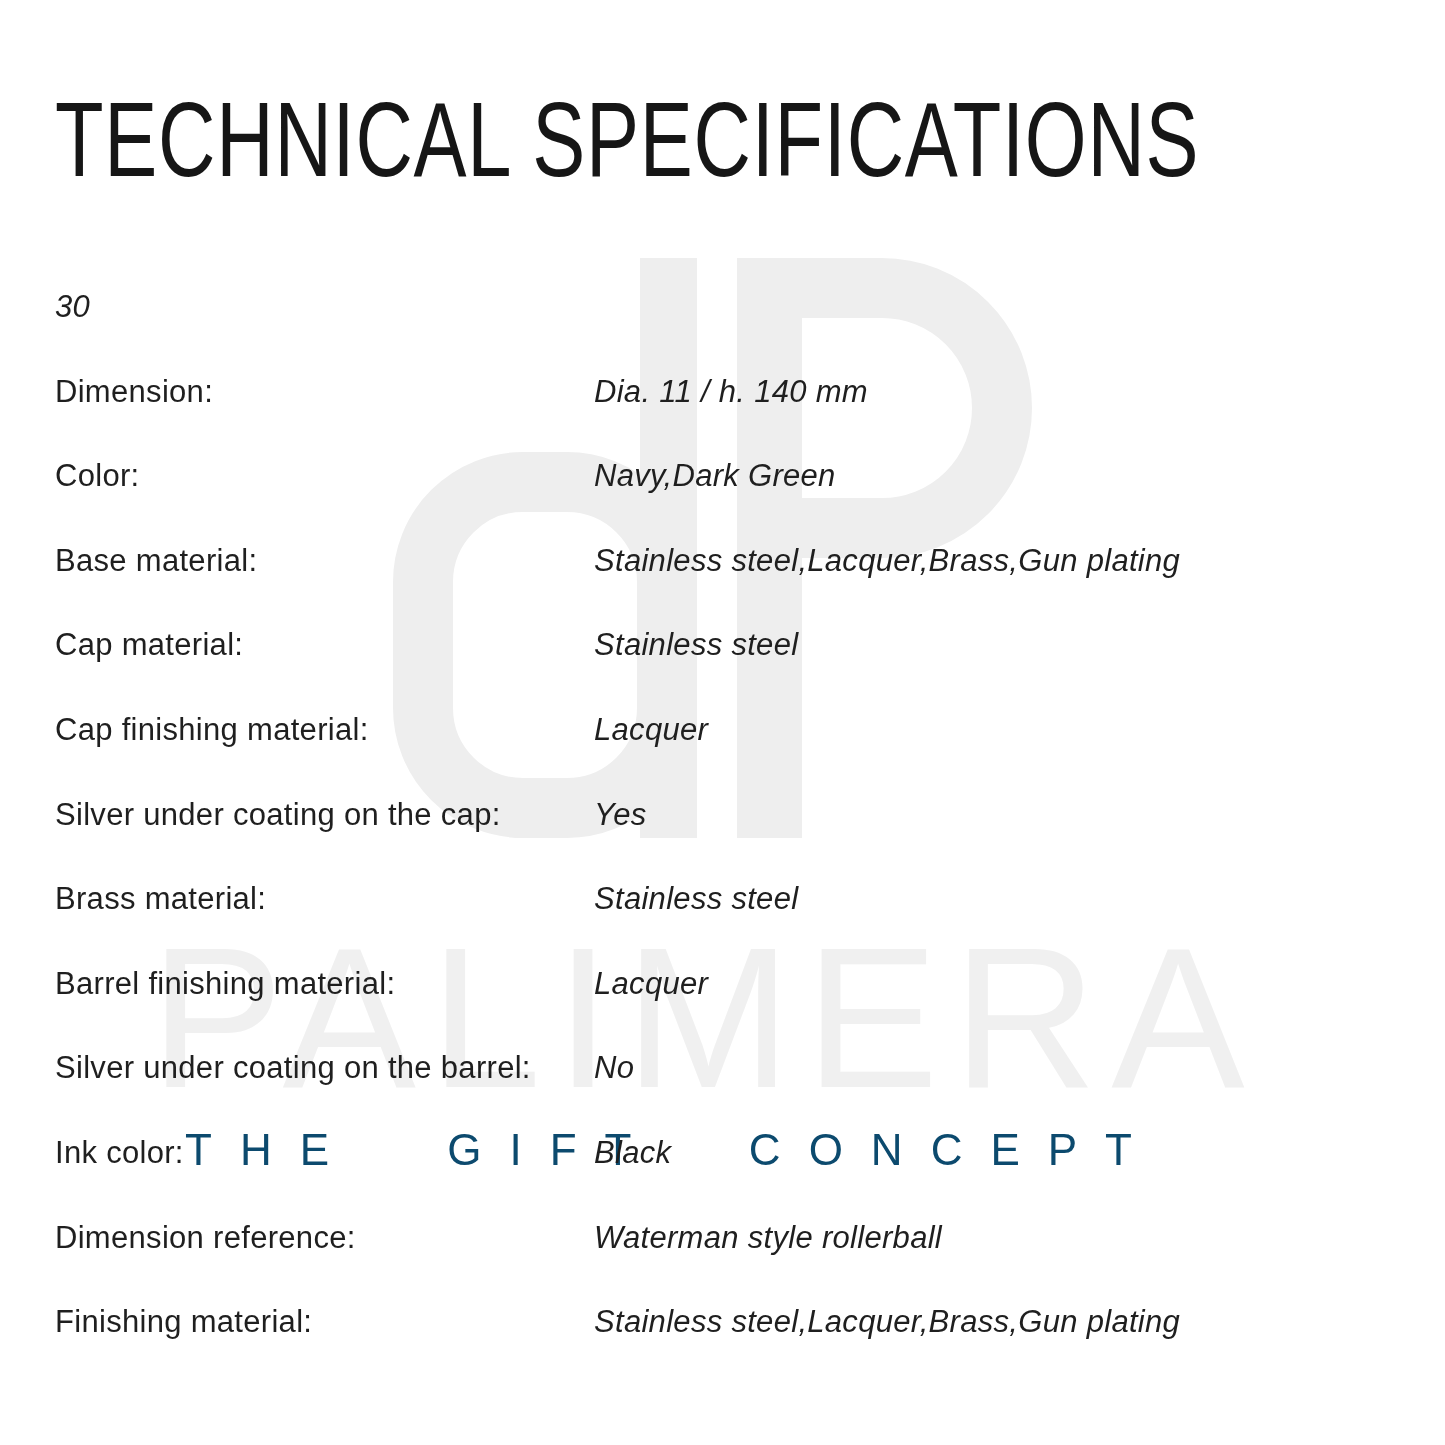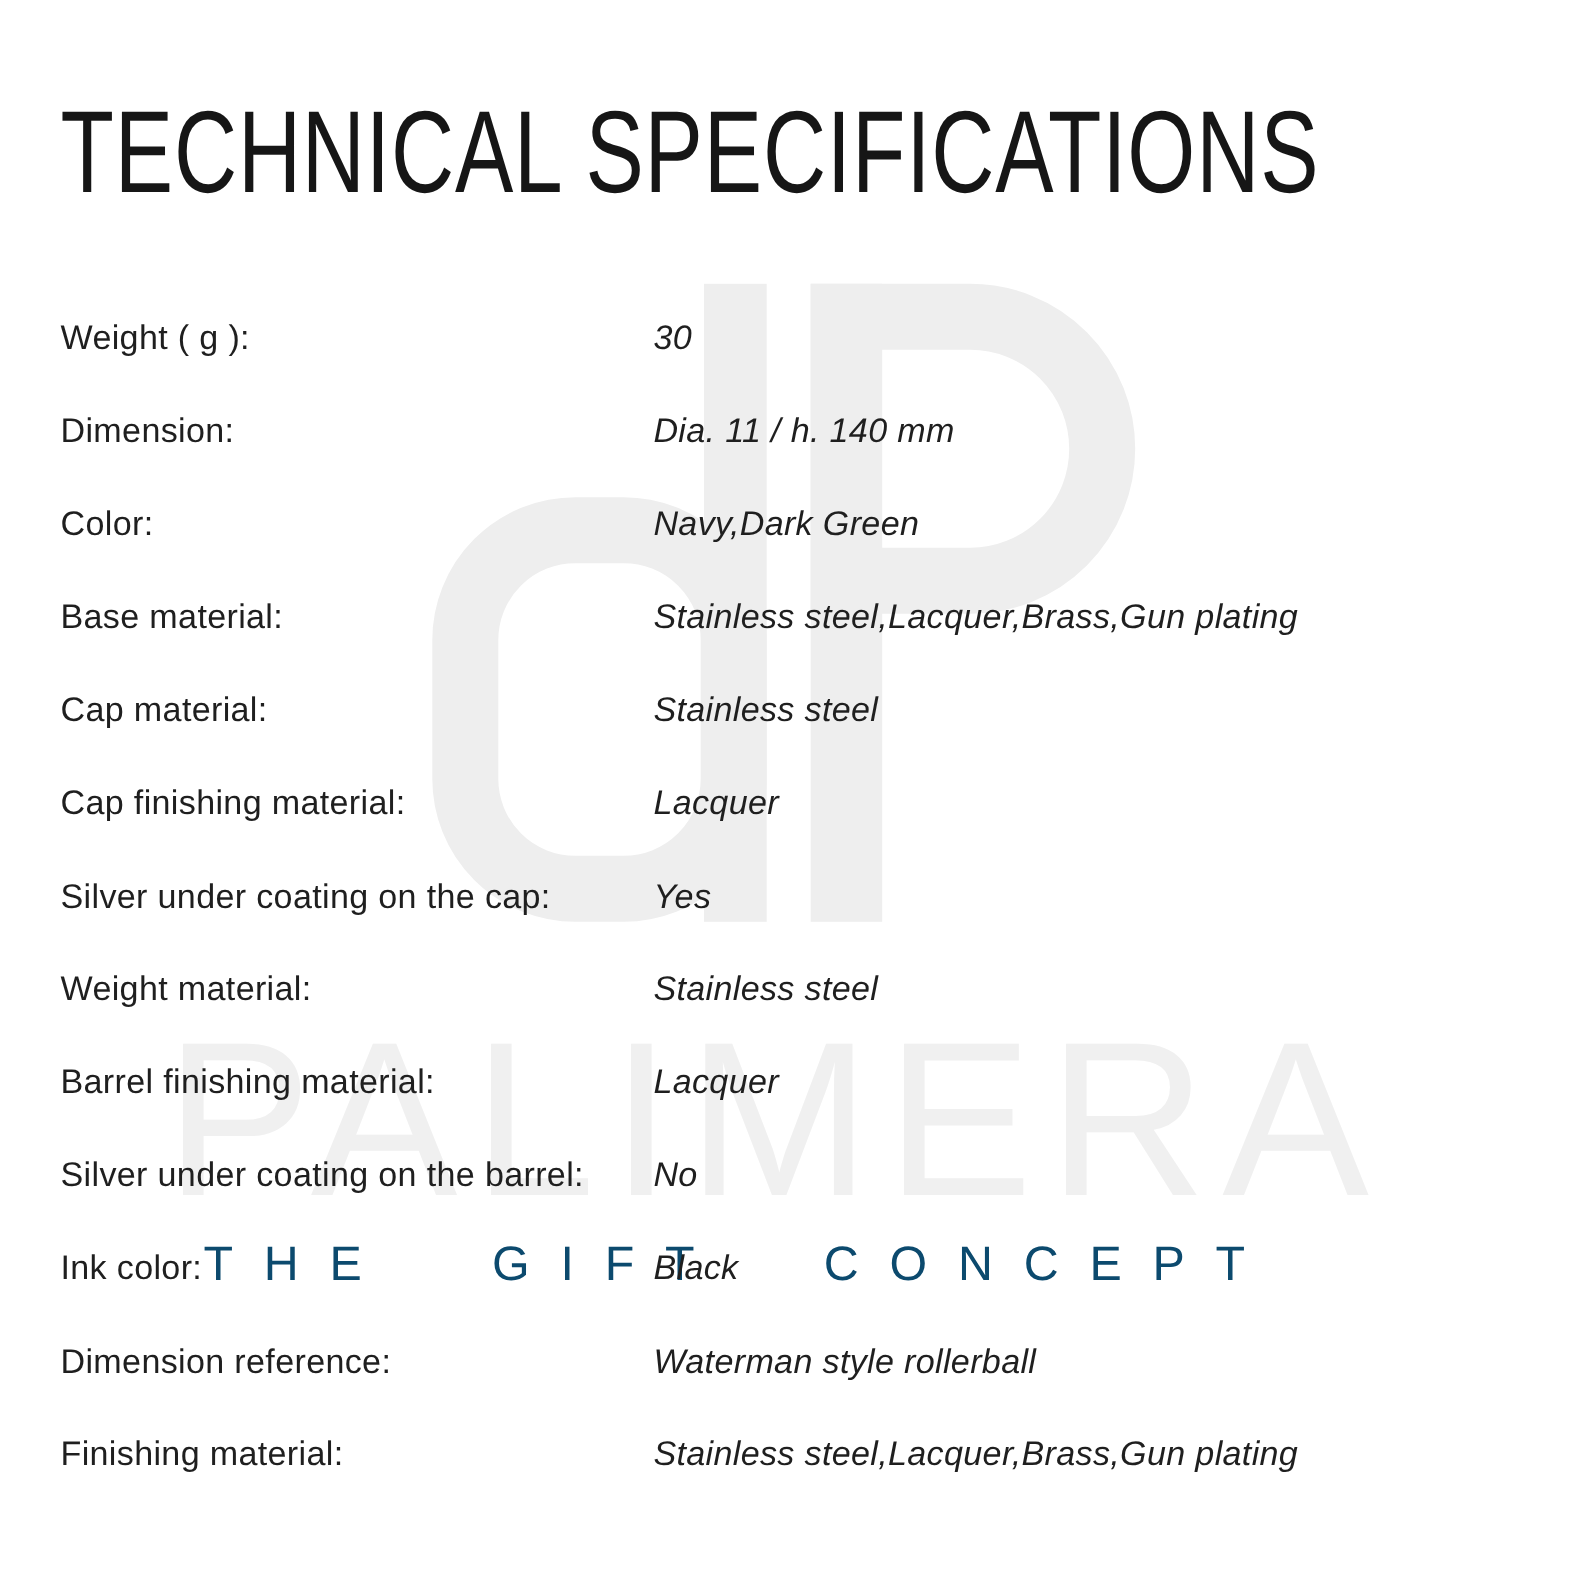--- a/index.html
+++ b/index.html
@@ -118,21 +118,20 @@
     </div>
     <div class="wm-name">PALIMERA</div>
     <div class="wm-tagline">THE GIFT CONCEPT</div>
   </div>
 
   <div class="content-layer">
     <div class="page-title">TECHNICAL SPECIFICATIONS</div>
 
     <div class="specs">
       <div class="spec-row">
-        <div class="spec-label">Weight ( g ):</div>
         <div class="spec-value">30</div>
       </div>
       <div class="spec-row">
         <div class="spec-label">Dimension:</div>
         <div class="spec-value">Dia. 11 / h. 140 mm</div>
       </div>
       <div class="spec-row">
         <div class="spec-label">Color:</div>
         <div class="spec-value">Navy,Dark Green</div>
       </div>
@@ -146,21 +145,21 @@
       </div>
       <div class="spec-row">
         <div class="spec-label">Cap finishing material:</div>
         <div class="spec-value">Lacquer</div>
       </div>
       <div class="spec-row">
         <div class="spec-label">Silver under coating on the cap:</div>
         <div class="spec-value">Yes</div>
       </div>
       <div class="spec-row">
-        <div class="spec-label">Weight material:</div>
+        <div class="spec-label">Brass material:</div>
         <div class="spec-value">Stainless steel</div>
       </div>
       <div class="spec-row">
         <div class="spec-label">Barrel finishing material:</div>
         <div class="spec-value">Lacquer</div>
       </div>
       <div class="spec-row">
         <div class="spec-label">Silver under coating on the barrel:</div>
         <div class="spec-value">No</div>
       </div>

